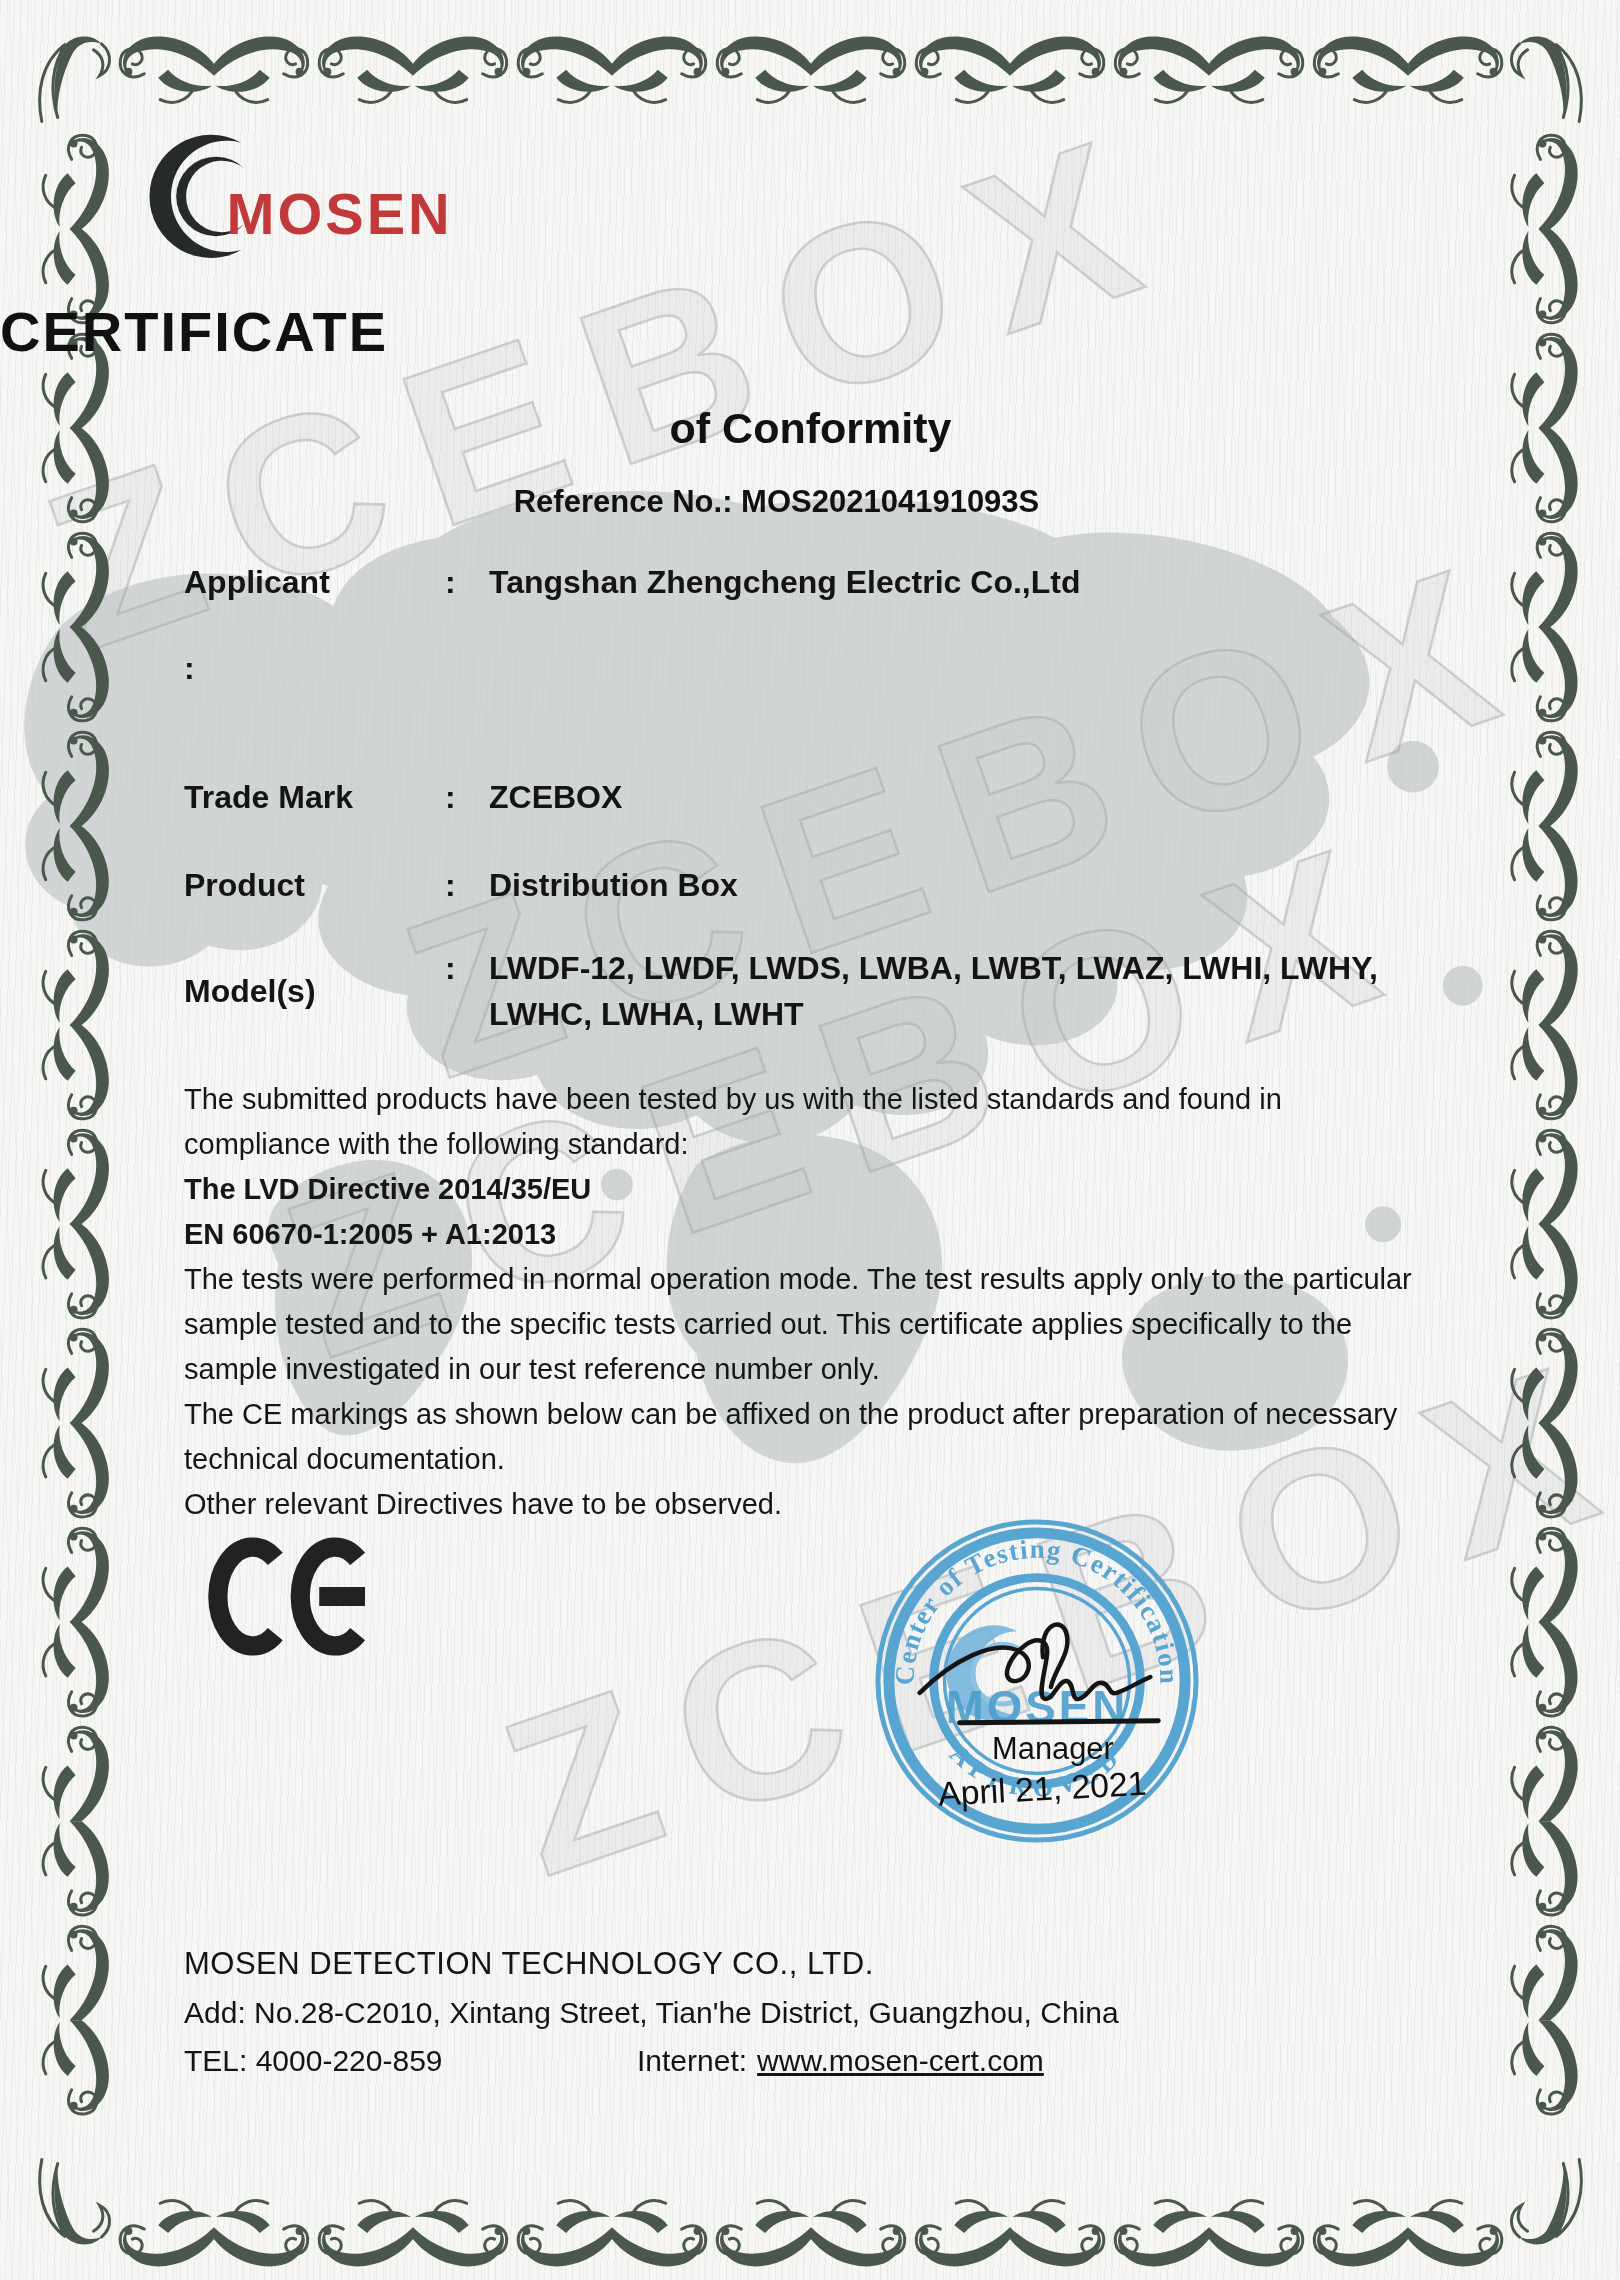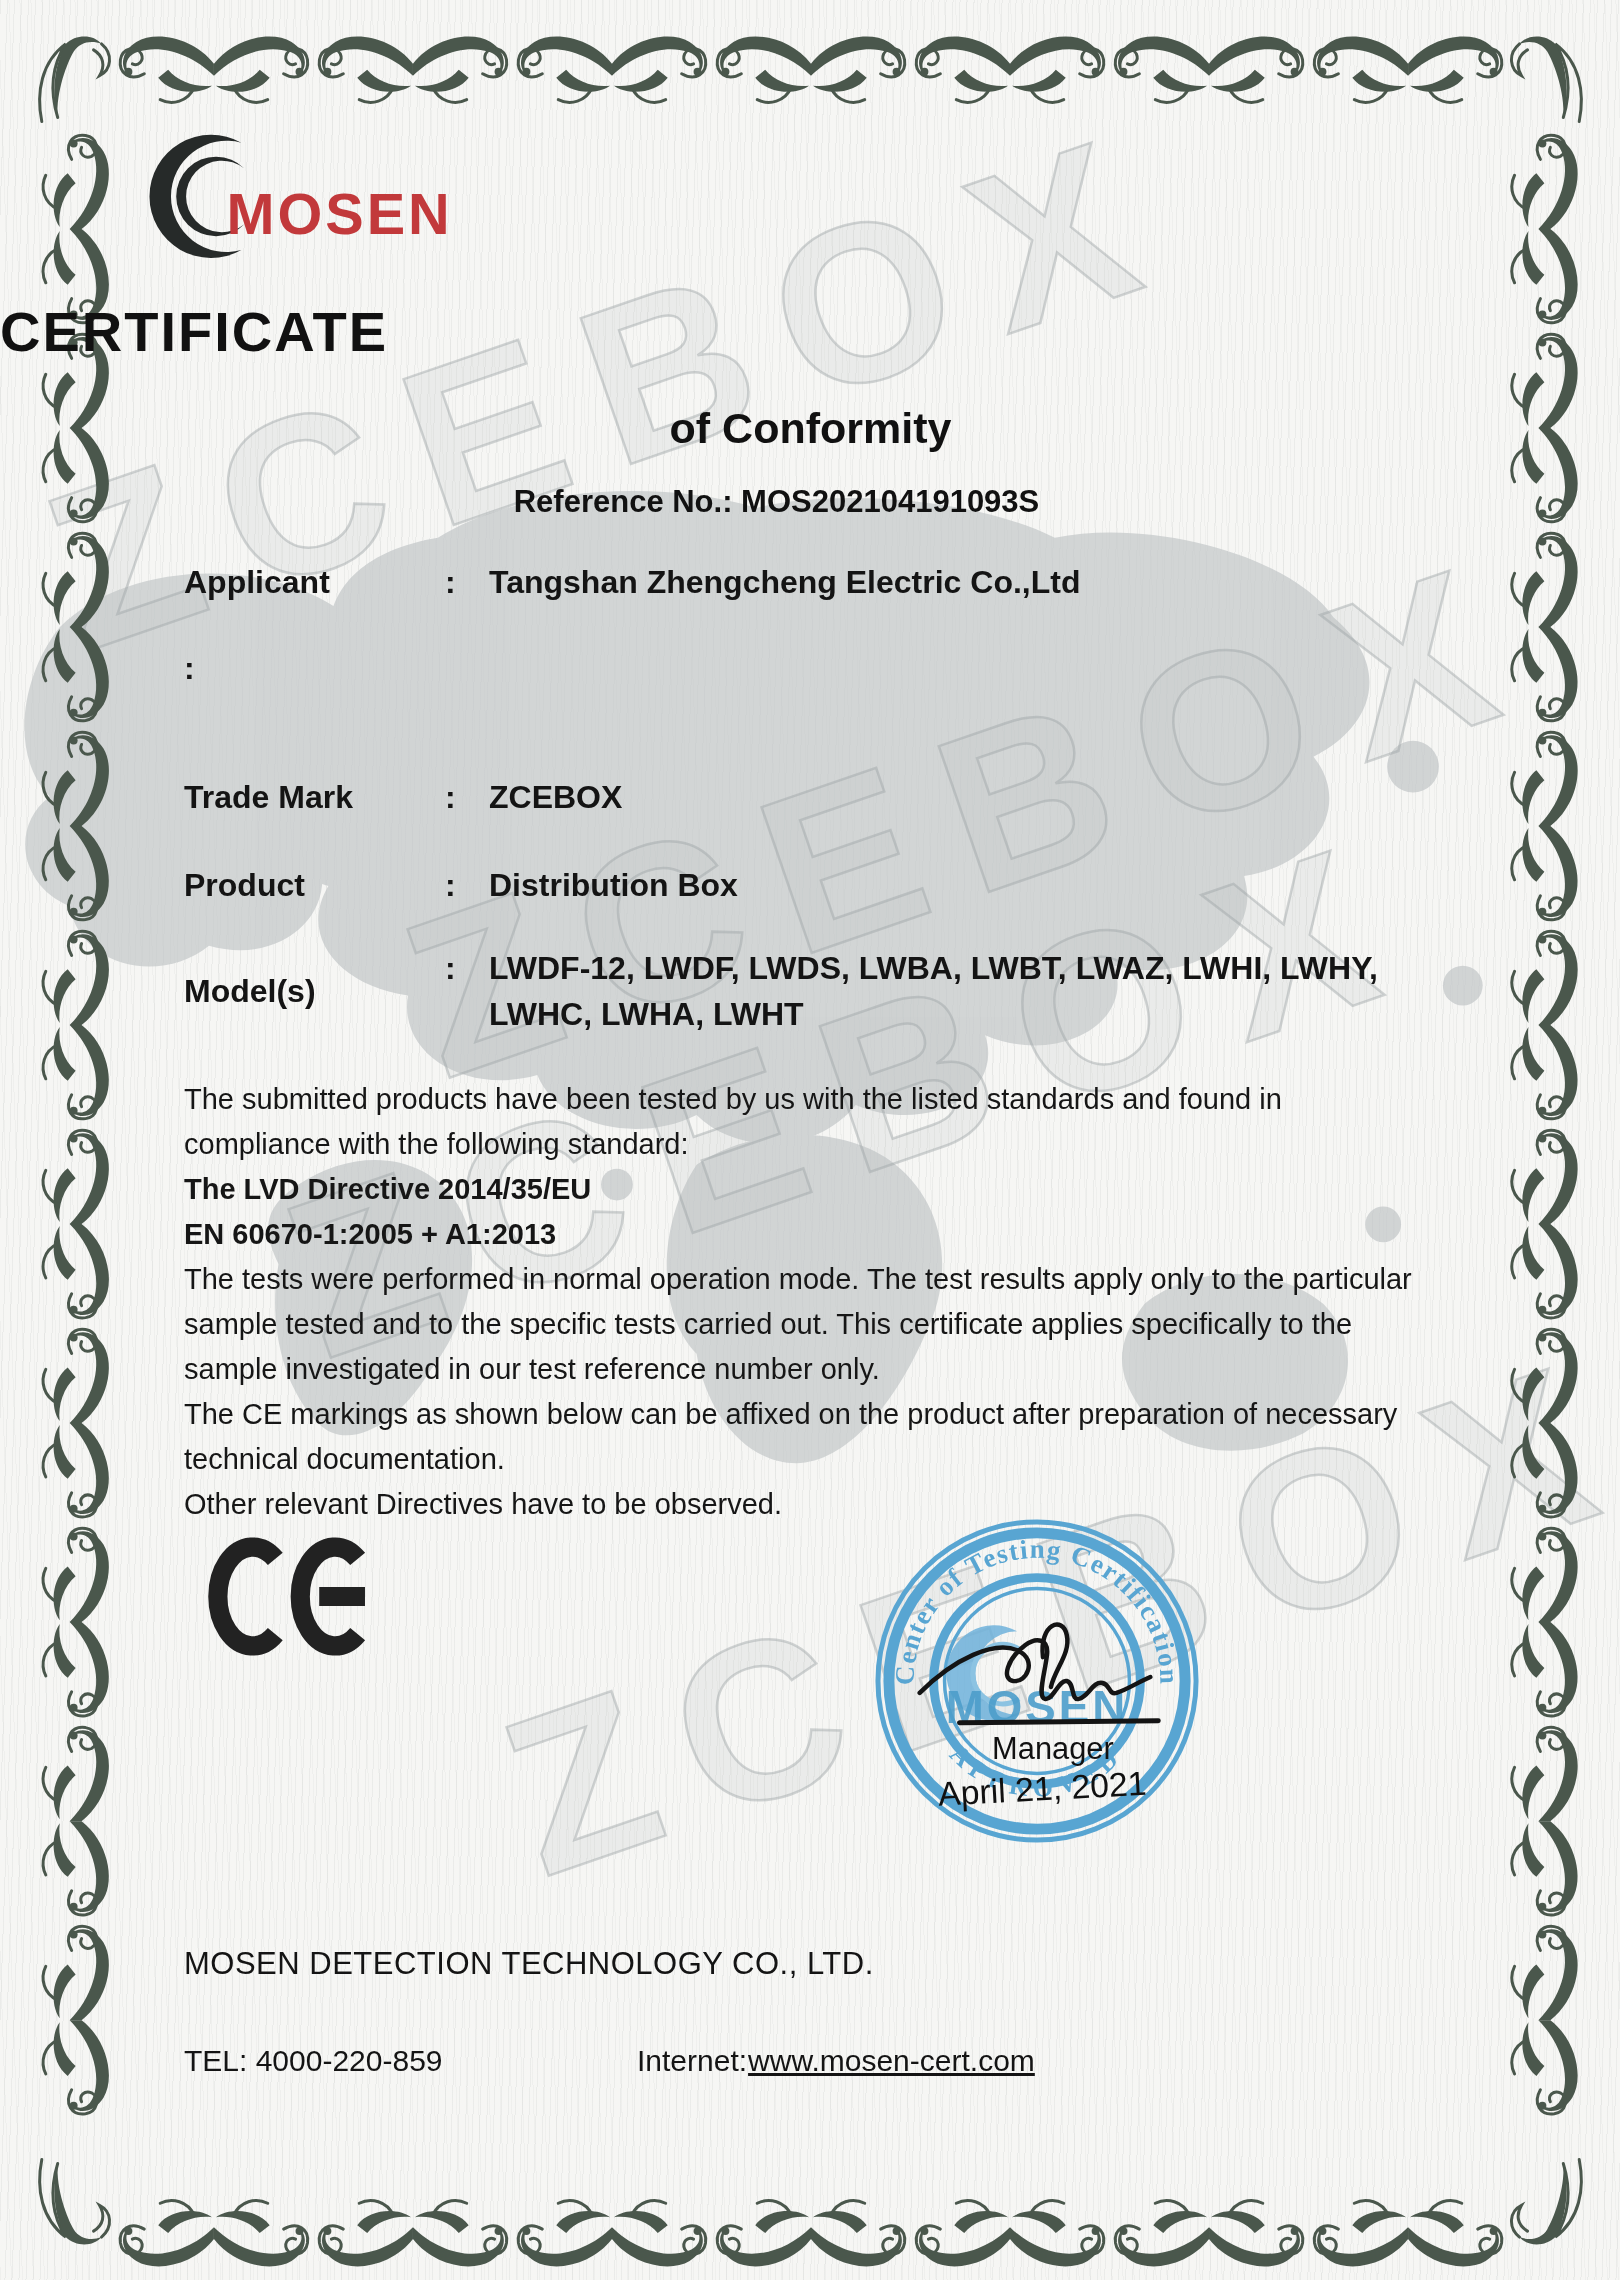--- a/index.html
+++ b/index.html
@@ -45,21 +45,21 @@
   .bodytext p.b{font-weight:bold;}
   
   .ce{position:absolute;left:195px;top:1537px;}
   
   .stamp{position:absolute;left:868px;top:1512px;width:338px;height:338px;}
   
   .foot-company{position:absolute;left:184px;top:1946px;font-size:31px;color:#141414;letter-spacing:0.5px;}
   .foot-address{position:absolute;left:184px;top:1996px;font-size:30px;color:#141414;}
   .foot-row{position:absolute;left:184px;top:2044px;width:1244px;font-size:30px;color:#141414;display:flex;}
   .foot-tel{width:453px;}
-  .foot-internet{display:flex;gap:1px;}
+  .foot-internet{display:flex;gap:10px;}
   .foot-internet .site{text-decoration:underline;cursor:pointer;}
 </style>
 </head>
 <body>
 
 <div class="page">
 
   <svg class="layer map" style="top:468px" width="1621" height="1055" viewBox="0 0 1629 1060">
     <g fill="#c3c7c9" opacity="0.72">
       <path d="M440,70 C520,20 660,10 760,40 C840,20 980,30 1060,70 C1160,50 1300,90 1340,150
@@ -231,20 +231,21 @@
                  C208,172 204,190 212,188 C222,186 226,170 236,172 C244,174 242,184 250,182
                  C262,178 270,172 284,166"></path>
         <path d="M176,146 C172,112 196,104 200,124 C204,142 188,158 184,176"></path>
         <path d="M92,212 L292,210" stroke-width="5"></path>
       </g>
       <text x="186" y="248" text-anchor="middle" font-size="31" fill="#111" font-family="Liberation Sans, sans-serif">Manager</text>
       <text x="176" y="290" text-anchor="middle" font-size="34" fill="#111" transform="rotate(-3 176 290)" font-family="Liberation Sans, sans-serif">April 21, 2021</text>
     </svg>
 
     <div class="foot-company">MOSEN DETECTION TECHNOLOGY CO., LTD.</div>
+    <div class="foot-address">Add: No.28-C2010, Xintang Street, Tian'he District, Guangzhou, China</div>
     <div class="foot-row">
       <span class="foot-tel">TEL: 4000-220-859</span>
       <span class="foot-internet">
         <span>Internet:</span>
         <span class="site">www.mosen-cert.com</span>
       </span>
     </div>
 
   </div>
 </div>

